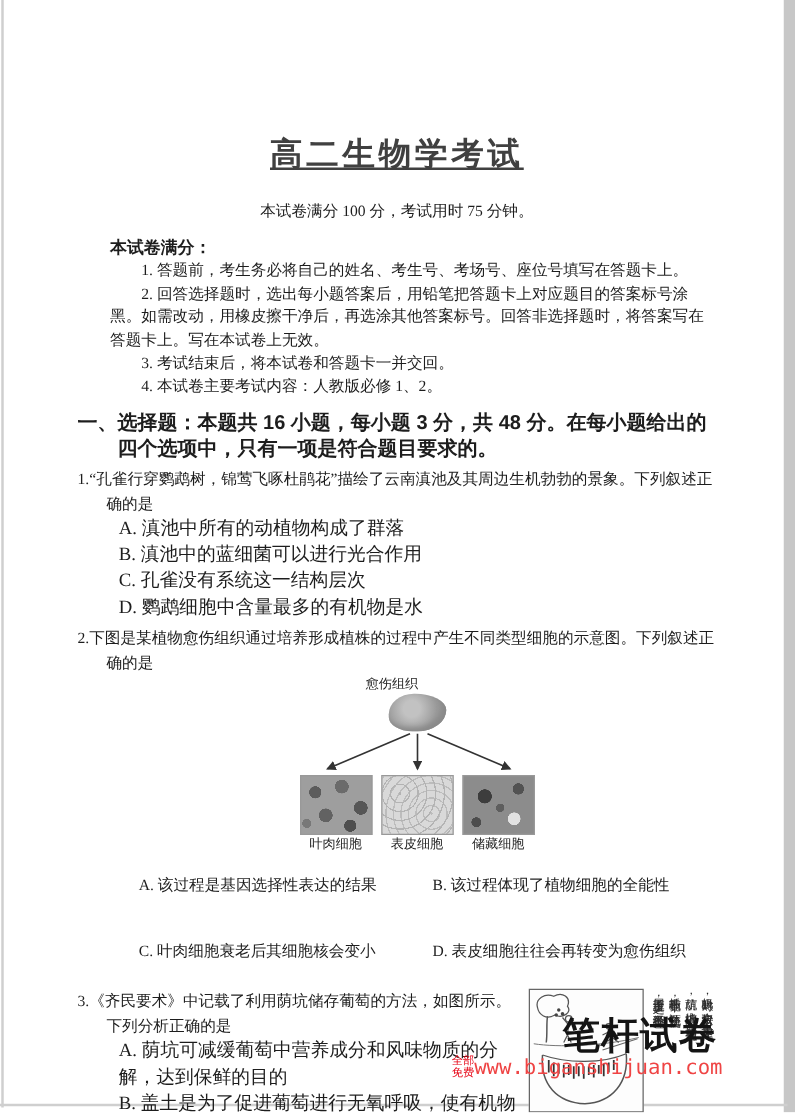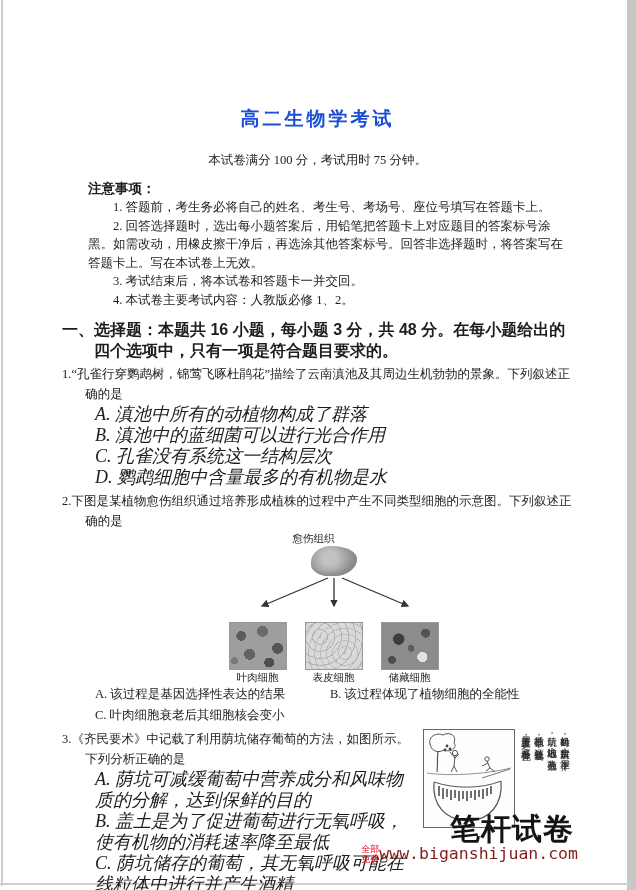--- a/index.html
+++ b/index.html
@@ -6,45 +6,45 @@
   .screen {
     position:relative; width:636px; height:890px; overflow:hidden;
     background:#ffffff; font-family:"Liberation Serif", serif; color:#1d1d1d;
   }
   .edge-left   { position:absolute; left:1px;  top:0; width:2px; height:886px; background:#cfcfcf; }
   .edge-right  { position:absolute; right:0;   top:0; width:9px; height:890px; background:#c7c7c7; }
   .edge-bottom { position:absolute; left:0; top:883px; width:630px; height:2px; background:#cfcfcf; }
 
   .content { position:absolute; left:62px; right:63px; top:0; }
 
-  .title { margin:106px 0 0 0; text-align:center; font-size:19px; font-weight:bold;
-           letter-spacing:3px; color:#1d4ed8; font-family:"Liberation Sans", sans-serif; }
+  .title { margin:106px 0 0 0; text-align:center; font-size:26px; font-weight:bold;
+           letter-spacing:3px; color:#404040; font-family:"Liberation Sans", sans-serif;text-decoration:underline; }
   .subtitle { margin:20px 0 0 0; text-align:center; font-size:12.5px; }
 
   .notice { margin:10px 0 0 26px; }
   .notice-heading { margin:0; font-size:13.5px; font-weight:bold; line-height:19px; }
   .notice-item { margin:0; font-size:12.5px; line-height:18.5px; text-indent:2em; }
 
   .section-heading { margin:10px 0 0 0; font-size:16px; font-weight:bold; line-height:21px;
                      padding-left:2em; text-indent:-2em;
                      font-family:"Liberation Sans", sans-serif; }
 
   .question { margin:3px 0 0 0; }
   .stem { margin:0; font-size:12.5px; line-height:20px; padding-left:1.85em; text-indent:-1.85em; }
-  .opt  { margin:0 0 0 33px; font-size:18px; line-height:21px;font-style:italic; }
+  .opt  { margin:0 0 0 33px; font-size:15px; line-height:21px; }
 
   
   .fig2 { width:260px; margin:2px auto 0 auto; transform:translateX(16px); }
   .fig2-label { text-align:center; font-size:10.5px; line-height:12px; margin-right:40px; }
   .callus { width:46px; height:30px; margin:1px auto 0 auto;
             background:radial-gradient(circle at 40% 40%, #c2c2c2 20%, #9a9a9a 60%, #868686 100%);
             border-radius:48% 60% 55% 45% / 60% 48% 62% 42%;
             box-shadow:inset -3px -3px 4px #8a8a8a; }
   .fig2-arrows { display:block; margin:0 auto; }
-  .micro-row { display:flex; justify-content:center; gap:18px; margin-top:12px; }
+  .micro-row { display:flex; justify-content:center; gap:7px; margin-top:1px; }
   .micro { width:58px; }
   .micro-img { width:58px; height:48px; border:1px solid #999; box-sizing:border-box; }
   .micro-img.mesophyll {
     background-color:#9e9e9e;
     background-image:
       radial-gradient(circle 8px at 20% 28%, #5c5c5c 60%, transparent 62%),
       radial-gradient(circle 9px at 58% 18%, #6b6b6b 60%, transparent 62%),
       radial-gradient(circle 9px at 85% 55%, #565656 60%, transparent 62%),
       radial-gradient(circle 9px at 35% 68%, #626262 60%, transparent 62%),
       radial-gradient(circle 8px at 70% 86%, #4e4e4e 60%, transparent 62%),
@@ -61,54 +61,54 @@
     background-image:
       radial-gradient(circle 10px at 30% 35%, #3d3d3d 55%, transparent 58%),
       radial-gradient(circle 8px at 78% 22%, #525252 55%, transparent 58%),
       radial-gradient(circle 9px at 72% 74%, #e2e2e2 55%, transparent 58%),
       radial-gradient(circle 7px at 18% 80%, #4d4d4d 55%, transparent 58%),
       radial-gradient(circle 6px at 52% 55%, #5e5e5e 55%, transparent 58%);
   }
   .micro-label { text-align:center; font-size:10.5px; line-height:13px; margin-top:1px; }
 
   .opts-grid { display:grid; grid-template-columns:235px auto; margin-left:33px; }
-  .opts-grid .gopt { margin:0; font-size:12.5px; line-height:21px; }
+  .opts-grid .gopt { margin:16px; font-size:12.5px; line-height:21px; }
 
   
   .q3 { overflow:visible; }
   .q3::after { content:""; display:block; clear:both; }
   .fig3 { float:right; width:150px; margin:0 0 2px 8px; display:flex; align-items:flex-start; }
   .fig3-box { width:92px; height:99px; border:1px solid #666; box-sizing:border-box; background:#fdfdfd; }
   .fig3-caption { display:flex; flex-direction:row-reverse; margin-left:4px; height:130px; }
   .fig3-caption span { writing-mode:vertical-rl; font-size:9.5px; line-height:13px;
                        letter-spacing:0.5px; color:#2a2a2a; }
 
   .watermark { position:absolute; right:58px; bottom:26px; text-align:right;
                font-family:"DejaVu Sans Mono", monospace; }
   .wm-brand { font-size:30px; font-weight:bold; color:#141414; line-height:30px;
               font-family:"Liberation Sans", sans-serif; letter-spacing:1px; margin-right:4px; }
   .wm-row { display:flex; align-items:center; justify-content:flex-end; }
   .wm-free { font-size:9px; font-weight:normal; line-height:10px; width:20px; }
-  .wm-url { font-size:16.5px; color:#7f1d1d; line-height:18px; }
+  .wm-url { font-size:16.5px; color:#ef4444; line-height:18px; }
 </style>
 </head>
 <body>
 
 <div class="screen">
   <div class="edge-left"></div>
   <div class="edge-right"></div>
   <div class="edge-bottom"></div>
 
   <div class="content">
 
     <h1 class="title">高二生物学考试</h1>
     <p class="subtitle">本试卷满分 100 分，考试用时 75 分钟。</p>
 
     <div class="notice">
-      <p class="notice-heading">注意事项：</p>
+      <p class="notice-heading">本试卷满分：</p>
       <p class="notice-item">1. 答题前，考生务必将自己的姓名、考生号、考场号、座位号填写在答题卡上。</p>
       <p class="notice-item">2. 回答选择题时，选出每小题答案后，用铅笔把答题卡上对应题目的答案标号涂黑。如需改动，用橡皮擦干净后，再选涂其他答案标号。回答非选择题时，将答案写在答题卡上。写在本试卷上无效。</p>
       <p class="notice-item">3. 考试结束后，将本试卷和答题卡一并交回。</p>
       <p class="notice-item">4. 本试卷主要考试内容：人教版必修 1、2。</p>
     </div>
 
     <div class="section-heading">一、选择题：本题共 16 小题，每小题 3 分，共 48 分。在每小题给出的四个选项中，只有一项是符合题目要求的。</div>
 
     <div class="question">
       <p class="stem"><span>1.</span><span>“孔雀行穿鹦鹉树，锦莺飞啄杜鹃花”描绘了云南滇池及其周边生机勃勃的景象。下列叙述正确的是</span></p>
@@ -147,20 +147,21 @@
             <div class="micro-img storage"></div>
             <div class="micro-label">储藏细胞</div>
           </div>
         </div>
       </div>
 
       <div class="opts-grid">
         <p class="gopt">A. 该过程是基因选择性表达的结果</p>
         <p class="gopt">B. 该过程体现了植物细胞的全能性</p>
         <p class="gopt">C. 叶肉细胞衰老后其细胞核会变小</p>
+        <p class="gopt">D. 表皮细胞往往会再转变为愈伤组织</p>
       </div>
     </div>
 
     <div class="question q3">
       <div class="fig3">
         <div class="fig3-box">
           <svg width="90" height="97" viewBox="0 0 90 97">
 
             <path d="M6,14 C4,7 12,2 19,5 C26,1 33,6 30,13 C34,18 26,23 20,20 C13,24 7,20 6,14 Z" fill="none" stroke="#555" stroke-width="1"></path>
             <circle cx="23" cy="16" r="1.4" fill="#444"></circle>

